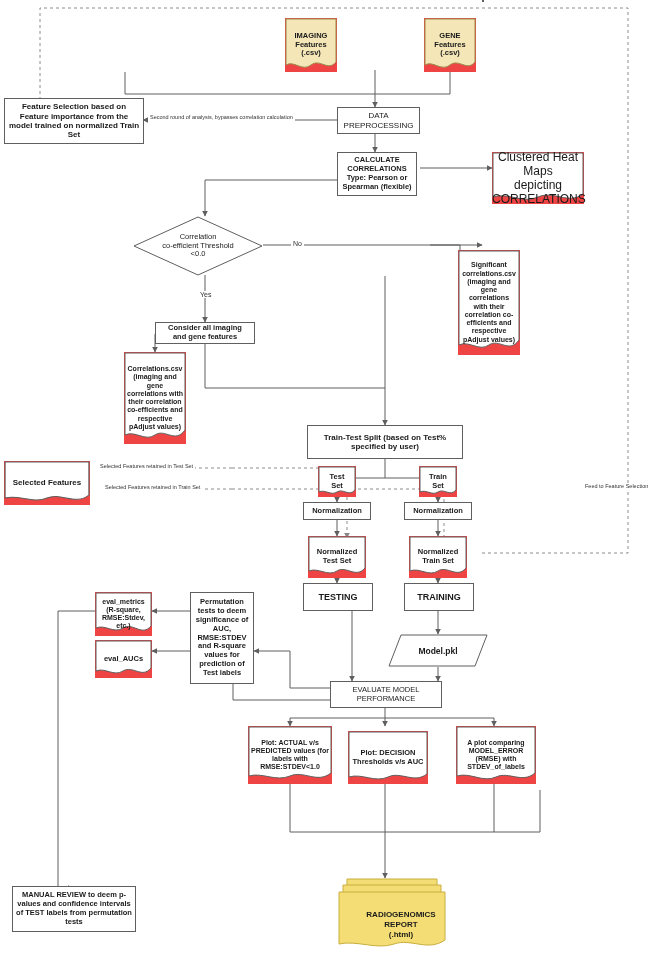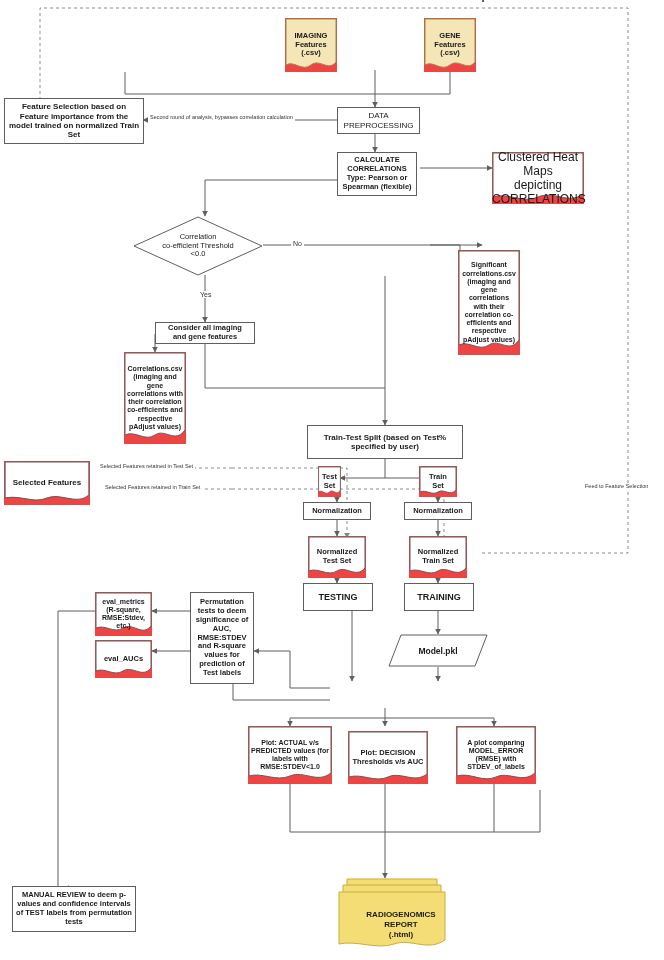--- a/index.html
+++ b/index.html
@@ -189,21 +189,21 @@
     <svg class="docbg" viewBox="0 0 62 92" preserveAspectRatio="none">
       <path d="M1,1 H61 V78 C51,92 41,76 31,83 C21,90 11,78 1,83 Z" fill="#ffffff" stroke="#5f5f5f" stroke-width="1"></path>
     </svg>
     <span class="txt" style="padding:0 3px;">Correlations.csv (imaging and gene correlations with their correlation co-efficients and respective pAdjust values)</span>
   </div>
 
   <div class="node proc bold" style="left:307px;top:425px;width:156px;height:34px;font-size:8px;">
     <span class="txt">Train-Test Split (based on Test% specified by user)</span>
   </div>
 
-  <div class="node doc bold" style="left:318px;top:466px;width:23px;height:31px;font-size:7.5px;align-items:center;">
+  <div class="node doc bold" style="left:318px;top:466px;width:38px;height:31px;font-size:7.5px;align-items:center;">
     <svg class="docbg" viewBox="0 0 38 31" preserveAspectRatio="none">
       <path d="M1,1 H37 V24 C31,31 25,22 19,26 C13,30 7,23 1,26 Z" fill="#ffffff" stroke="#5f5f5f" stroke-width="1"></path>
     </svg>
     <span class="txt" style="white-space:pre-line;">Test
 Set</span>
   </div>
 
   <div class="node doc bold" style="left:419px;top:466px;width:38px;height:31px;font-size:7.5px;">
     <svg class="docbg" viewBox="0 0 38 31" preserveAspectRatio="none">
       <path d="M1,1 H37 V24 C31,31 25,22 19,26 C13,30 7,23 1,26 Z" fill="#ffffff" stroke="#5f5f5f" stroke-width="1"></path>
@@ -272,20 +272,24 @@
     <svg class="docbg" viewBox="0 0 57 38" preserveAspectRatio="none">
       <path d="M1,1 H56 V28 C47,39 38,25 28,31 C19,37 10,27 1,31 Z" fill="#ffffff" stroke="#5f5f5f" stroke-width="1"></path>
     </svg>
     <span class="txt">eval_AUCs</span>
   </div>
 
   <div class="node proc bold" style="left:190px;top:592px;width:64px;height:92px;font-size:7.5px;">
     <span class="txt">Permutation tests to deem significance of AUC, RMSE:STDEV and R-square values for prediction of Test labels</span>
   </div>
 
+  <div class="node proc" style="left:330px;top:681px;width:112px;height:27px;font-size:7.5px;">
+    <span class="txt" style="white-space:pre-line;">EVALUATE MODEL
+PERFORMANCE</span>
+  </div>
 
   <div class="node doc bold" style="left:248px;top:726px;width:84px;height:58px;font-size:7px;">
     <svg class="docbg" viewBox="0 0 84 58" preserveAspectRatio="none">
       <path d="M1,1 H83 V47 C69,58 56,44 42,50 C28,56 14,46 1,50 Z" fill="#ffffff" stroke="#5f5f5f" stroke-width="1"></path>
     </svg>
     <span class="txt" style="padding:0 2px;">Plot: ACTUAL v/s PREDICTED values (for labels with RMSE:STDEV&lt;1.0</span>
   </div>
 
   <div class="node doc bold" style="left:348px;top:731px;width:80px;height:53px;font-size:7.5px;">
     <svg class="docbg" viewBox="0 0 80 53" preserveAspectRatio="none">

